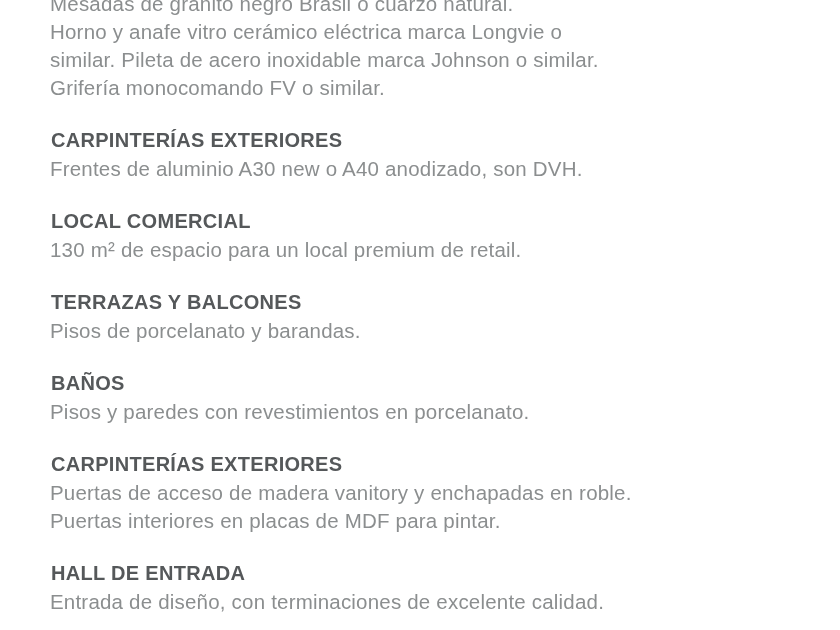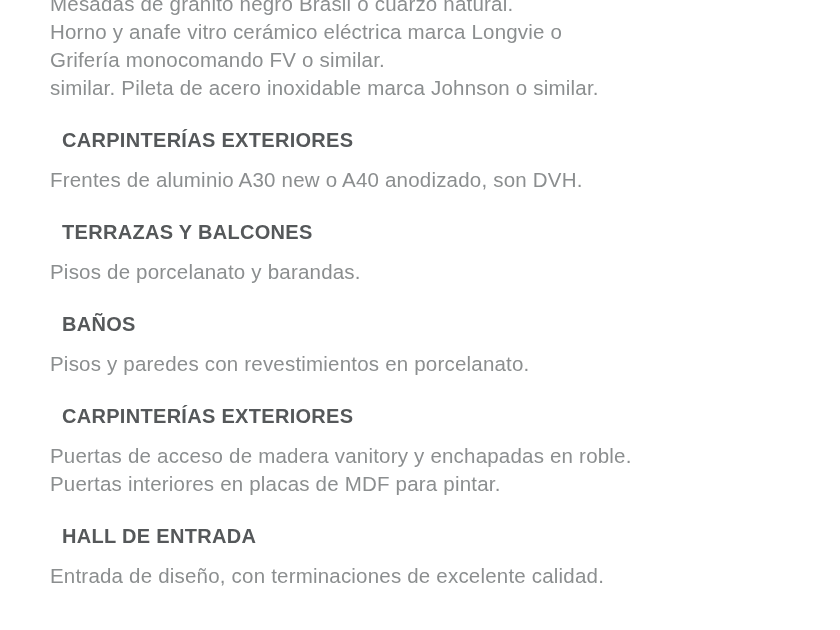--- a/index.html
+++ b/index.html
@@ -25,47 +25,51 @@
     margin: 0 0 24px 0;
   }
   .body-line {
     font-size: 20.5px;
     line-height: 28px;
     letter-spacing: 0.2px;
     color: #8b8e8f;
     white-space: nowrap;
   }
   .section-title {
-    margin: 12px;
+    margin: 1px;
     font-size: 20px;
     line-height: 28px;
     font-weight: bold;
     letter-spacing: 0.3px;
     color: #55585a;
     white-space: nowrap;
   }
 </style>
 </head>
 <body>
 
 <div class="page">
   <div class="content">
 
     <div class="block">
       <div class="body-line">Mesadas de granito negro Brasil o cuarzo natural.</div>
       <div class="body-line">Horno y anafe vitro cerámico eléctrica marca Longvie o</div>
+      <div class="body-line">similar. Pileta de acero inoxidable marca Johnson o similar.</div>
       <div class="body-line">Grifería monocomando FV o similar.</div>
-      <div class="body-line">similar. Pileta de acero inoxidable marca Johnson o similar.</div>
     </div>
 
     <div class="block">
       <h2 class="section-title">CARPINTERÍAS EXTERIORES</h2>
       <div class="body-line">Frentes de aluminio A30 new o A40 anodizado, son DVH.</div>
     </div>
 
+    <div class="block">
+      <h2 class="section-title">LOCAL COMERCIAL</h2>
+      <div class="body-line">130 m² de espacio para un local premium de retail.</div>
+    </div>
 
     <div class="block">
       <h2 class="section-title">TERRAZAS Y BALCONES</h2>
       <div class="body-line">Pisos de porcelanato y barandas.</div>
     </div>
 
     <div class="block">
       <h2 class="section-title">BAÑOS</h2>
       <div class="body-line">Pisos y paredes con revestimientos en porcelanato.</div>
     </div>

